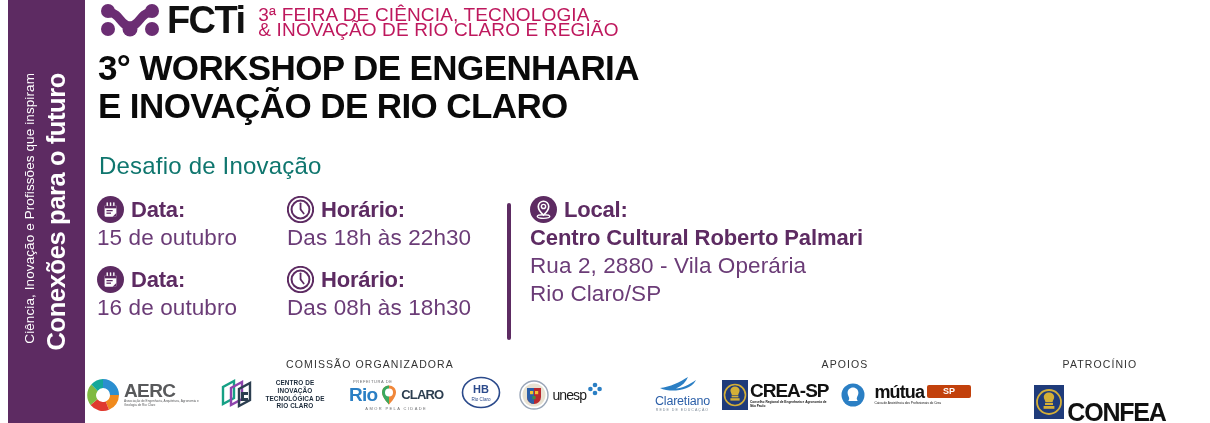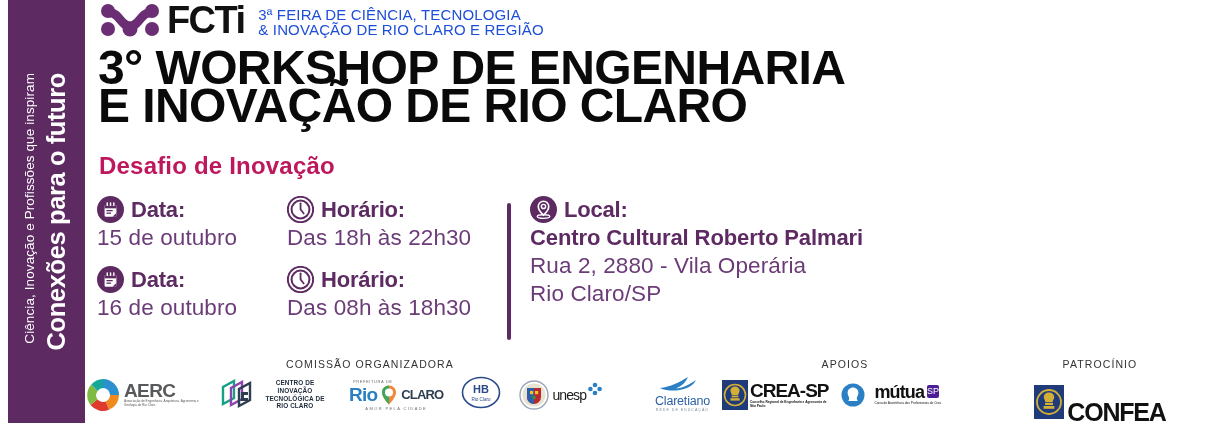--- a/index.html
+++ b/index.html
@@ -26,32 +26,32 @@
   #content { position:absolute; left:85px; top:0; width:1199px; height:423px; }
 
   
   #brandrow { position:absolute; left:14px; top:2px; display:flex; align-items:center; }
   #fcti-mark { width:62px; height:34px; flex:none; }
   #fcti-word {
     font-size:38px; font-weight:bold; color:#111; letter-spacing:-1.6px;
     margin-left:6px; line-height:38px; position:relative; top:-1px;
   }
   #fcti-tag {
-    margin-left:14px; color:#1d4ed8; font-size:15px; line-height:15px;
+    margin-left:14px; color:#be185d; font-size:19px; line-height:15px;
     letter-spacing:0.15px; padding-top:2px; font-weight:400;
   }
 
   
   #headline {
     position:absolute; left:13px; top:49px; color:#0a0a0a;
-    font-size:48px; font-weight:bold; line-height:38px; letter-spacing:-0.6px;
+    font-size:35px; font-weight:bold; line-height:38px; letter-spacing:-0.6px;
   }
   #subhead {
-    position:absolute; left:14px; top:152px; color:#be185d;
-    font-size:24px; font-weight:700; letter-spacing:0.2px;
+    position:absolute; left:14px; top:152px; color:#0f766e;
+    font-size:24px; font-weight:400; letter-spacing:0.2px;
   }
 
   
   #info { position:absolute; left:12px; top:196px; width:1000px; height:150px; }
   .infocol { position:absolute; top:0; }
   #col-data  { left:0px;   width:195px; }
   #col-hora  { left:190px; width:215px; }
   #divider {
     position:absolute; left:410px; top:7px; width:4px; height:137px;
     background:#5d2b62; border-radius:2px;
@@ -295,21 +295,21 @@
 
         <div class="logo" style="display:flex;align-items:flex-start;gap:10px;">
           <svg width="24" height="24" viewBox="0 0 24 24">
             <circle cx="12" cy="12" r="11.5" fill="#2b7fc4"></circle>
             <path d="M12 4.5c3 0 5.4 2.4 5.4 5.4 0 2.4-1.6 3.6-1.6 5.6 0 1.6 1.2 2.6 1.2 2.6H7c0 0 1.2-1 1.2-2.6 0-2-1.6-3.2-1.6-5.6 0-3 2.4-5.4 5.4-5.4z" fill="#fff"></path>
             <path d="M14.6 16.6c1.4-1.4 2.6-3.2 2.6-5 0 2-1 3.6-2.6 5z" fill="#2b7fc4"></path>
           </svg>
           <div style="text-align:left;">
             <div style="display:flex;align-items:center;gap:3px;">
               <span class="lgtxt" style="font-size:18px;font-weight:bold;color:#111;letter-spacing:-0.9px;line-height:18px;">mútua</span>
-              <span class="lgtxt" style="font-size:9px;font-weight:normal;color:#fff;background:#4c1d95;padding:2px 0;border-radius:2px;line-height:9px;">SP</span>
+              <span class="lgtxt" style="font-size:9px;font-weight:bold;color:#fff;background:#c2410c;padding:2px 16px;border-radius:2px;line-height:9px;">SP</span>
             </div>
             <div class="lgtxt" style="font-size:3.2px;color:#111;line-height:4px;max-width:76px;">Caixa de Assistência dos Profissionais do Crea</div>
           </div>
         </div>
       </div>
     </div>
 
     <div class="fsec" style="left:905px; width:220px;">
       <div class="fcap">PATROCÍNIO</div>
       <div class="frow" style="justify-content:center; gap:3px;">

